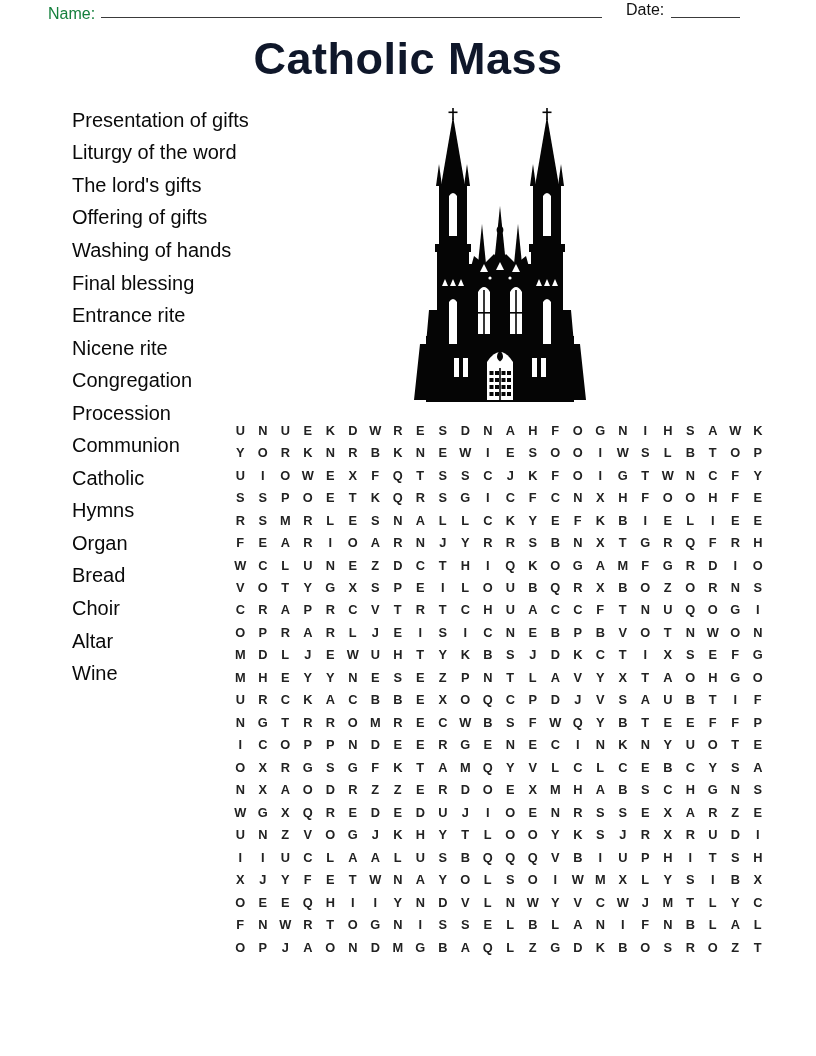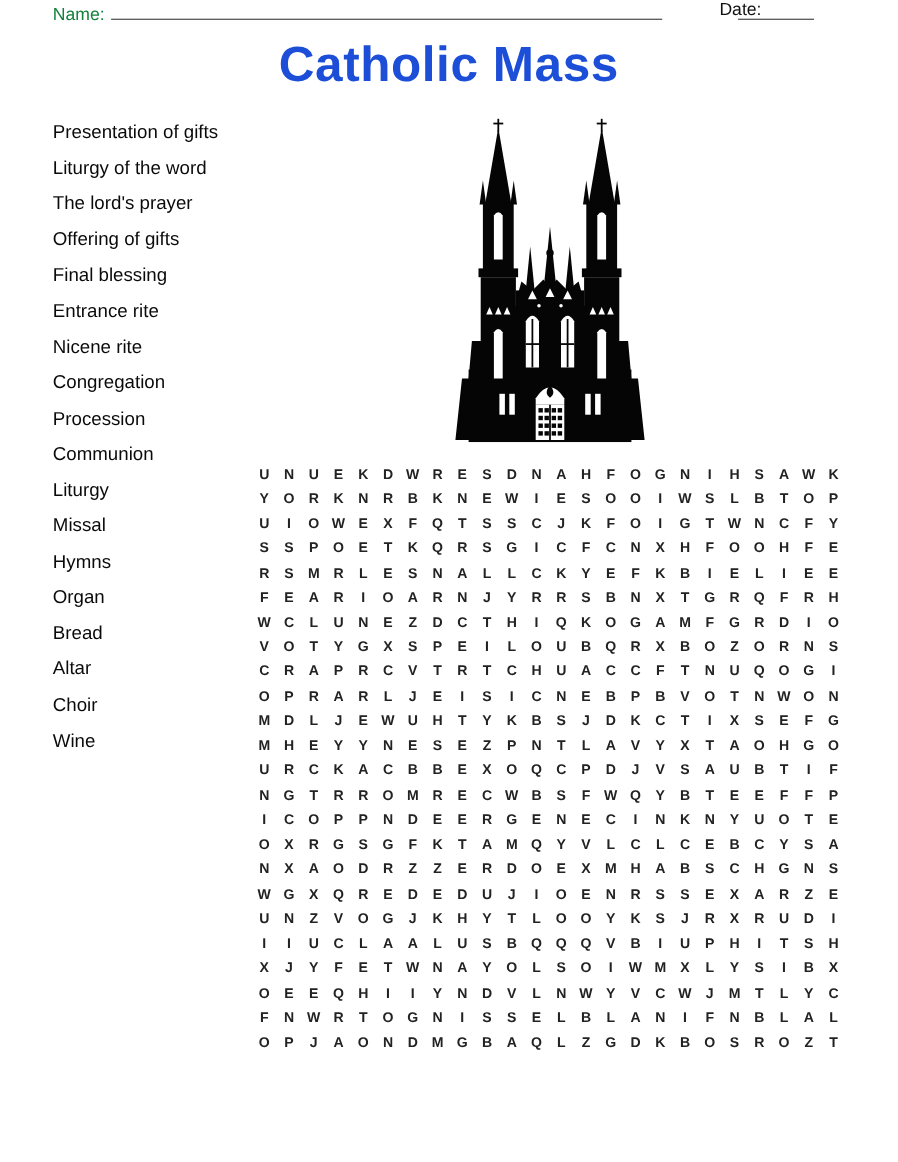--- a/index.html
+++ b/index.html
@@ -20,46 +20,47 @@
     position: absolute; left: 48px; top: 5px;
     font-size: 16px; color: #15803d;
   }
   .name-line {
     position: absolute; left: 101px; top: 1px;
     width: 501px; height: 16px;
     border-bottom: 1.5px solid #3a3a3a;
   }
   .date-label {
     position: absolute; left: 626px; top: 1px;
-    font-size: 16px; color: #111; margin-left: 28px;
+    font-size: 16px; color: #111;
   }
   .date-line {
     position: absolute; left: 671px; top: 1px;
     width: 69px; height: 16px;
     border-bottom: 1.5px solid #3a3a3a;
   }
   
   .title {
     position: absolute; left: 0; right: 0; top: 33px;
     text-align: center;
     font-size: 45px; font-weight: bold;
     letter-spacing: 0.5px;
-    color: #1d4ed8;
+    color: #0f172a;
   }
   
   .word-list {
     position: absolute; left: 48px; top: 104px;
     width: 190px;
   }
   .word-item {
     height: 32.56px;
     display: flex; align-items: center;
-    font-size: 17px;
+    font-size: 20px;
     color: #0a0a0a;
     white-space: nowrap;
+    margin-left: 24px;
   }
   
   .illustration {
     position: absolute; left: 406px; top: 106px;
     width: 188px; height: 296px;
   }
   
   .letter-grid {
     position: absolute; left: 229px; top: 419px;
     display: grid;
@@ -80,35 +81,35 @@
   <span class="name-label">Name:</span>
   <span class="name-line"></span>
   <span class="date-label">Date:</span>
   <span class="date-line"></span>
 
   <div class="title">Catholic Mass</div>
 
   <div class="word-list">
       <div class="word-item">Presentation of gifts</div>
       <div class="word-item">Liturgy of the word</div>
-      <div class="word-item">The lord's prayer</div>
+      <div class="word-item">The lord's gifts</div>
       <div class="word-item">Offering of gifts</div>
+      <div class="word-item">Washing of hands</div>
       <div class="word-item">Final blessing</div>
       <div class="word-item">Entrance rite</div>
       <div class="word-item">Nicene rite</div>
       <div class="word-item">Congregation</div>
       <div class="word-item">Procession</div>
       <div class="word-item">Communion</div>
-      <div class="word-item">Liturgy</div>
-      <div class="word-item">Missal</div>
+      <div class="word-item">Catholic</div>
       <div class="word-item">Hymns</div>
       <div class="word-item">Organ</div>
       <div class="word-item">Bread</div>
+      <div class="word-item">Choir</div>
       <div class="word-item">Altar</div>
-      <div class="word-item">Choir</div>
       <div class="word-item">Wine</div>
     </div>
 
   <div class="illustration">
     <svg width="188" height="296" viewBox="0 0 188 296" xmlns="http://www.w3.org/2000/svg" aria-hidden="true">
       <g fill="#050505">
 
         <rect x="46.2" y="2" width="1.6" height="12"></rect>
         <rect x="42.5" y="5.5" width="9" height="1.6"></rect>
         <polygon points="47,10 35,80 59,80"></polygon>

